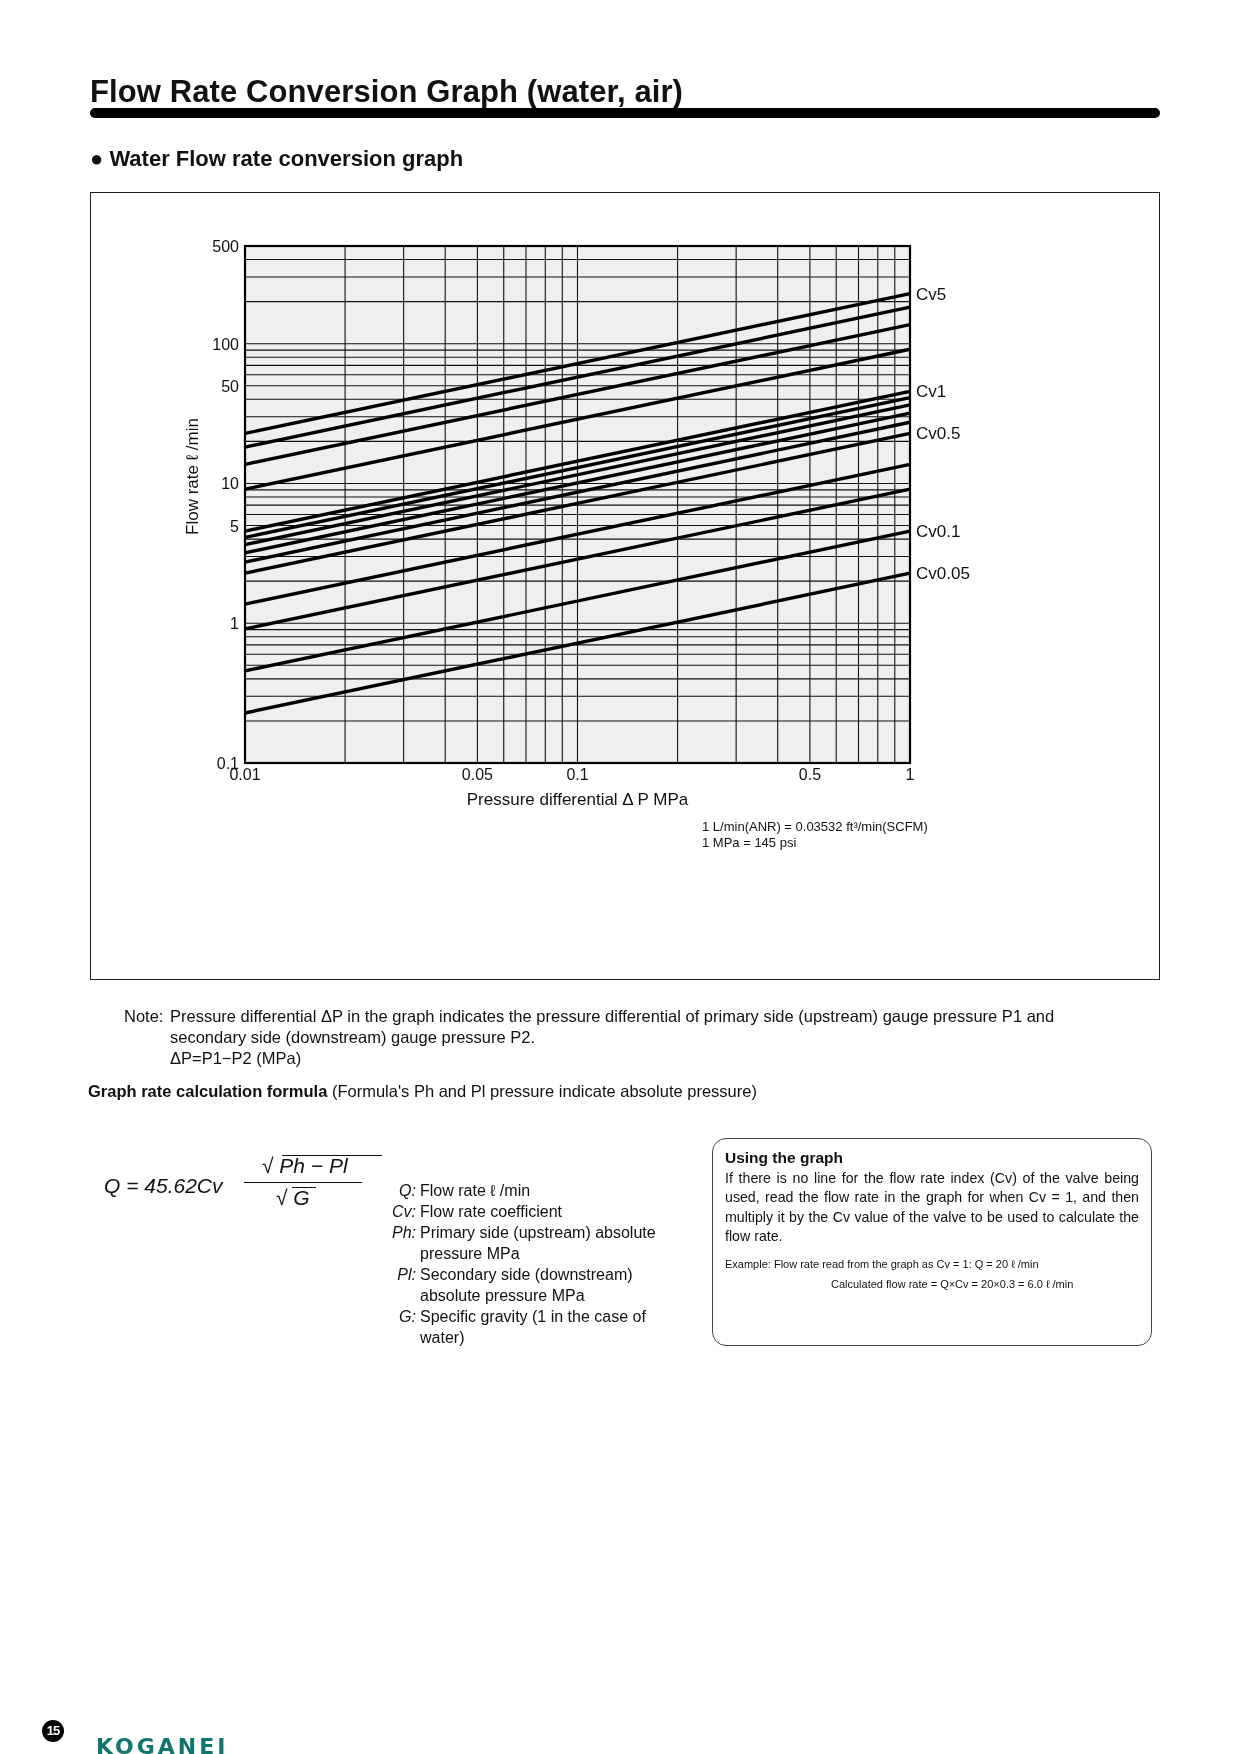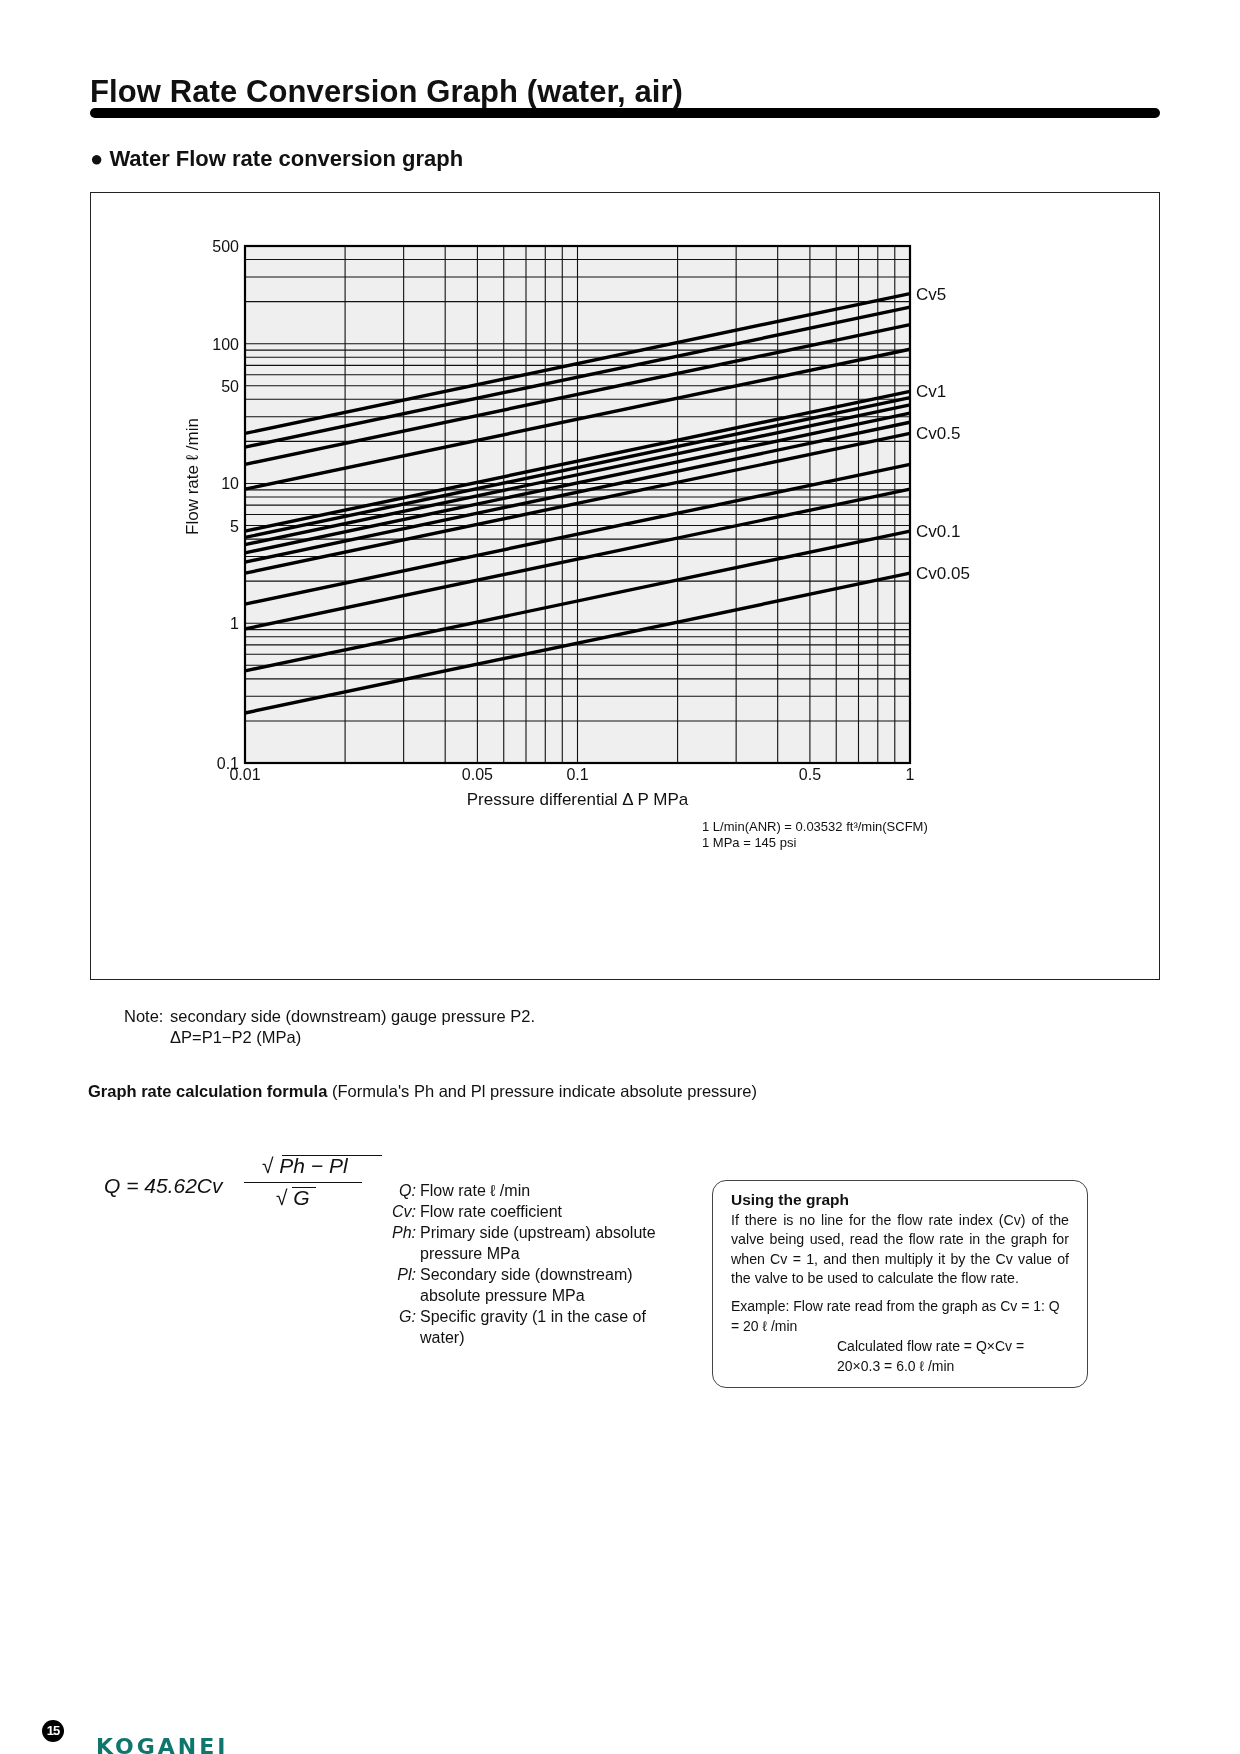--- a/index.html
+++ b/index.html
@@ -17,24 +17,24 @@
     .formula { position: absolute; left: 104px; top: 1150px; font-size: 21px; font-style: italic; }
     .formula .lhs { position: absolute; left: 0; top: 24px; white-space: nowrap; }
     .formula .num { position: absolute; left: 158px; top: 4px; white-space: nowrap; }
     .formula .num .bar { position: absolute; left: 20px; top: 1px; width: 100px; border-top: 1.5px solid #111; }
     .formula .fracline { position: absolute; left: 140px; top: 32px; width: 118px; border-top: 1.5px solid #111; }
     .formula .den { position: absolute; left: 172px; top: 36px; white-space: nowrap; }
     .formula .den .bar { position: absolute; left: 16px; top: 1px; width: 24px; border-top: 1.5px solid #111; }
     .legend-list { position: absolute; left: 376px; top: 1180px; width: 300px; font-size: 16px; line-height: 21px; }
     .legend-row { position: relative; padding-left: 44px; }
     .legend-row .sym { position: absolute; left: 0; width: 40px; text-align: right; font-style: italic; }
-    .guide-box { position: absolute; left: 712px; top: 1180px; width: 376px; height: 208px; border: 1.5px solid #444; border-radius: 14px; box-sizing: border-box; padding: 9px 18px; font-size: 14.2px; line-height: 19.5px; }
+    .guide-box { position: absolute; left: 712px; top: 1138px; width: 440px; height: 208px; border: 1.5px solid #444; border-radius: 14px; box-sizing: border-box; padding: 9px 12px; font-size: 14.2px; line-height: 19.5px; }
     .guide-box .g-title { font-weight: bold; font-size: 15.5px; margin-bottom: 1px; }
     .guide-box .g-text { text-align: justify; }
-    .guide-box .g-example { margin-top: 7px; font-size: 14px; line-height: 20px; }
+    .guide-box .g-example { margin-top: 7px; font-size: 11px; line-height: 20px; }
     .guide-box .ex-line2 { padding-left: 86px; }
     .guide-box .ex-line3 { padding-left: 106px; }
     .footer { position: absolute; left: 42px; top: 1702px; display: flex; align-items: center; gap: 20px; }
     .page-badge { width: 22px; height: 22px; border-radius: 50%; background: #000; color: #fff; font-size: 13px; font-weight: bold; display: flex; align-items: center; justify-content: center; letter-spacing: -1px; }
     .brand { margin-left: 12px; font-size: 22px; font-weight: bold; color: #0f766e; letter-spacing: 3px; font-family: "DejaVu Sans", sans-serif; margin-top: 32px; }
   </style>
 </head>
 <body>
 
 <div class="page-title">Flow Rate Conversion Graph (water, air)</div>
@@ -129,20 +129,21 @@
       <text x="486.5" y="612" text-anchor="middle" font-size="17" font-family="Liberation Sans, sans-serif" fill="#111">Pressure differential Δ P MPa</text>
       <text x="0" y="0" text-anchor="middle" font-size="17" font-family="Liberation Sans, sans-serif" fill="#111" transform="translate(107,283.5) rotate(-90)">Flow rate ℓ /min</text>
       <text x="611" y="638" font-size="13" font-family="Liberation Sans, sans-serif" fill="#111">1 L/min(ANR) = 0.03532 ft³/min(SCFM)</text>
       <text x="611" y="654" font-size="13" font-family="Liberation Sans, sans-serif" fill="#111">1 MPa = 145 psi</text>
     </svg>
 </div>
 
 <div class="note">
   <span class="lead">Note:</span>
   <div class="body">
+    <div>Pressure differential ΔP in the graph indicates the pressure differential of primary side (upstream) gauge pressure P1 and</div>
     <div>secondary side (downstream) gauge pressure P2.</div>
     <div>ΔP=P1−P2 (MPa)</div>
   </div>
 </div>
 
 <div class="formula-heading">
   <b>Graph rate calculation formula</b><span> (Formula's Ph and Pl pressure indicate absolute pressure)</span>
 </div>
 
 <div class="formula">

